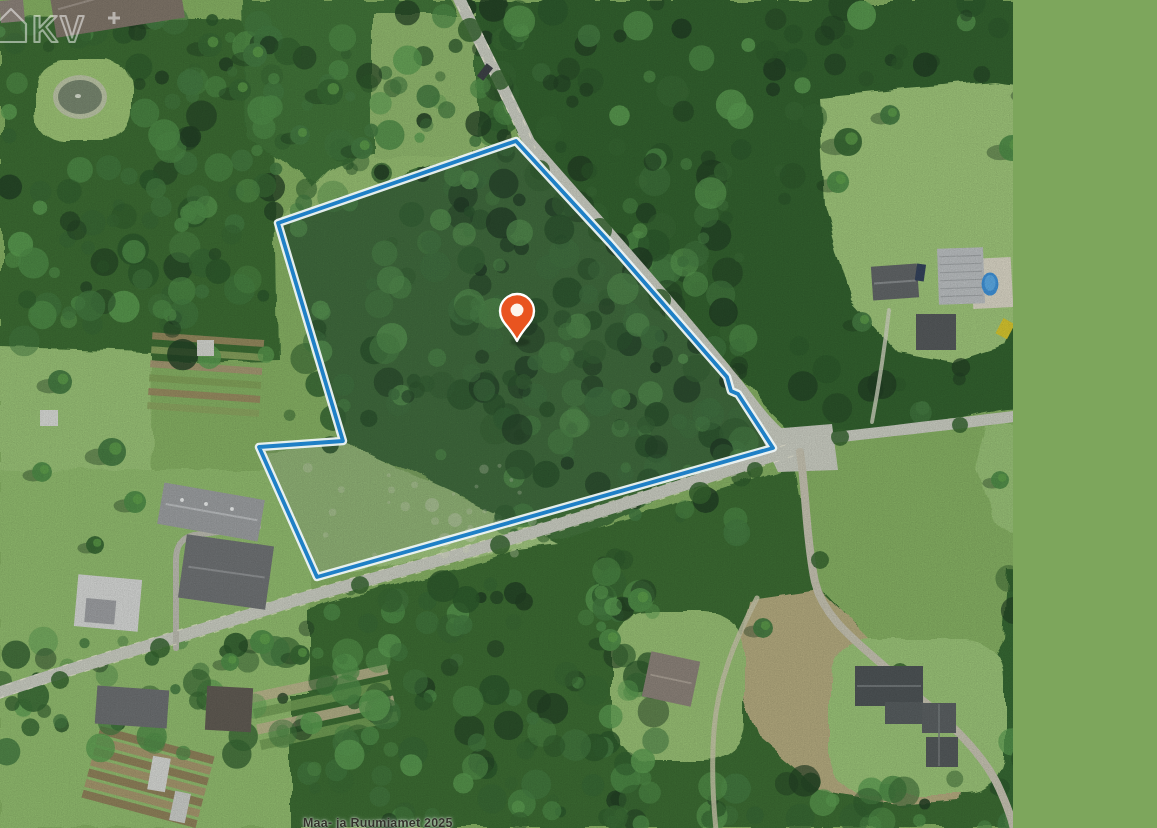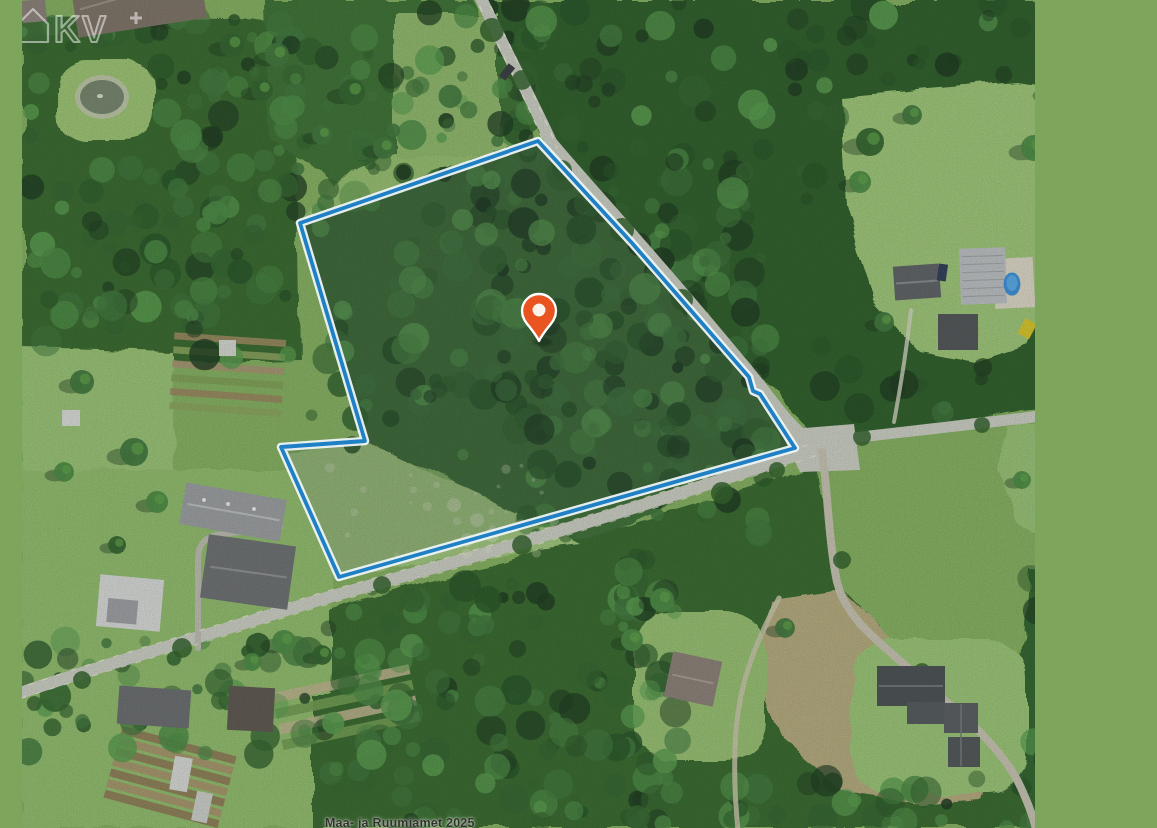--- a/index.html
+++ b/index.html
@@ -1,17 +1,17 @@
 <!DOCTYPE html>
 <html><head>
 <meta charset="utf-8">
 <style>
   html,body{margin:0;padding:0;width:1157px;height:828px;overflow:hidden;background:#7da65c;
     font-family:"Liberation Sans", sans-serif;}
-  #stage{position:relative;width:1013px;height:828px;overflow:hidden;margin-left:22px;}
+  #stage{position:relative;width:1013px;height:828px;overflow:hidden;}
   #aerial{position:absolute;left:0;top:0;}
   #attribution{position:absolute;left:303px;top:816px;width:200px;
     font-size:12.5px;font-weight:bold;color:#33332b;letter-spacing:.2px;
     text-shadow:0 0 2px rgba(255,255,255,.85),0 0 4px rgba(255,255,255,.5);
     white-space:nowrap;}
   #watermark{position:absolute;left:-8px;top:2px;opacity:.5;pointer-events:none;}
   #watermark svg text{font-family:"Liberation Sans",sans-serif;font-weight:bold;}
 </style>
 </head>
 <body>

